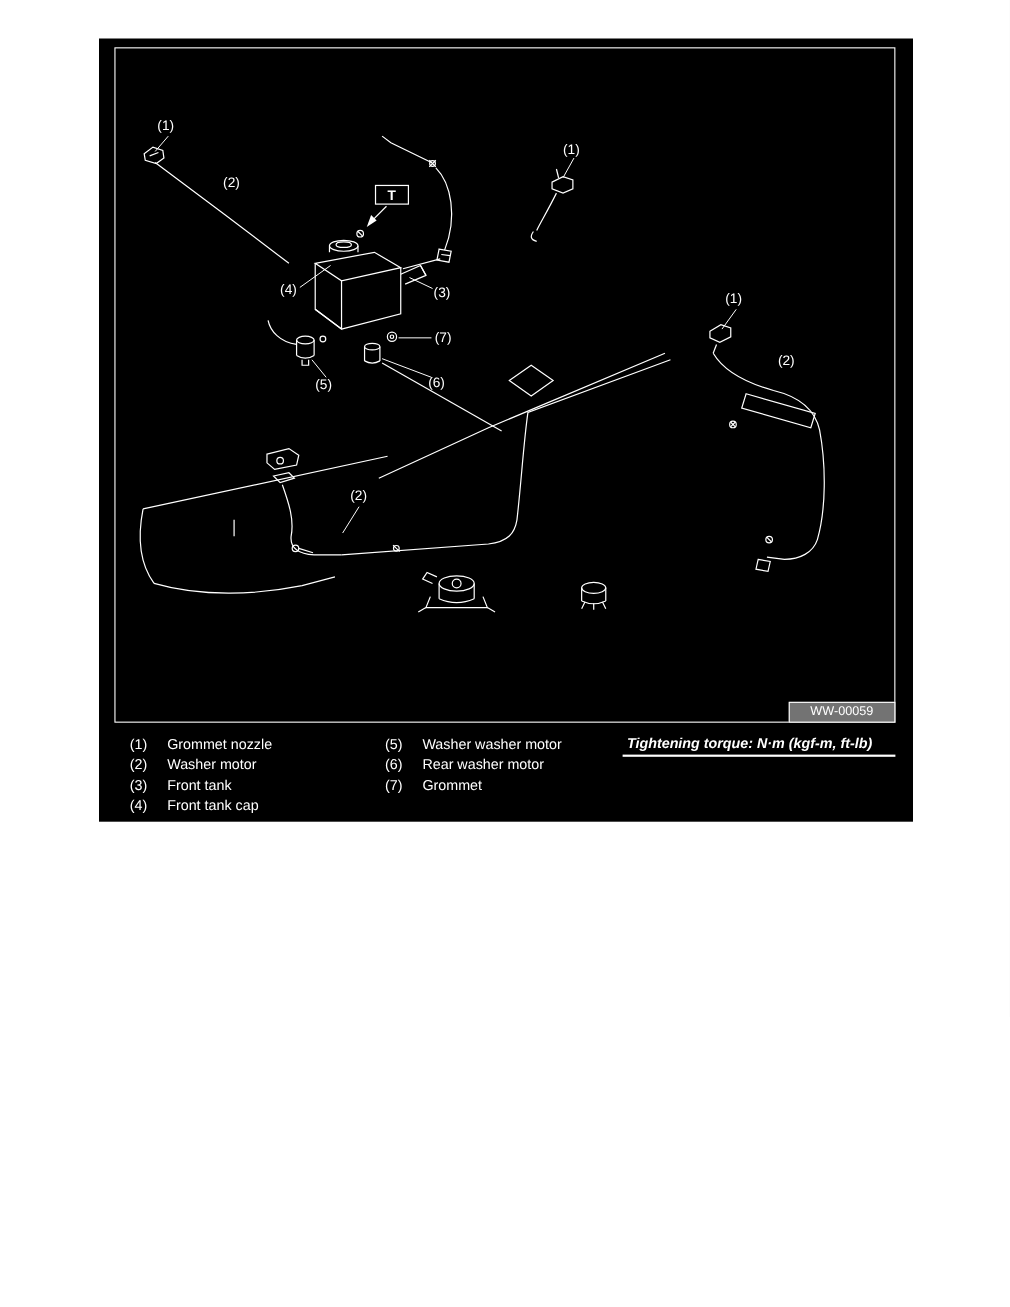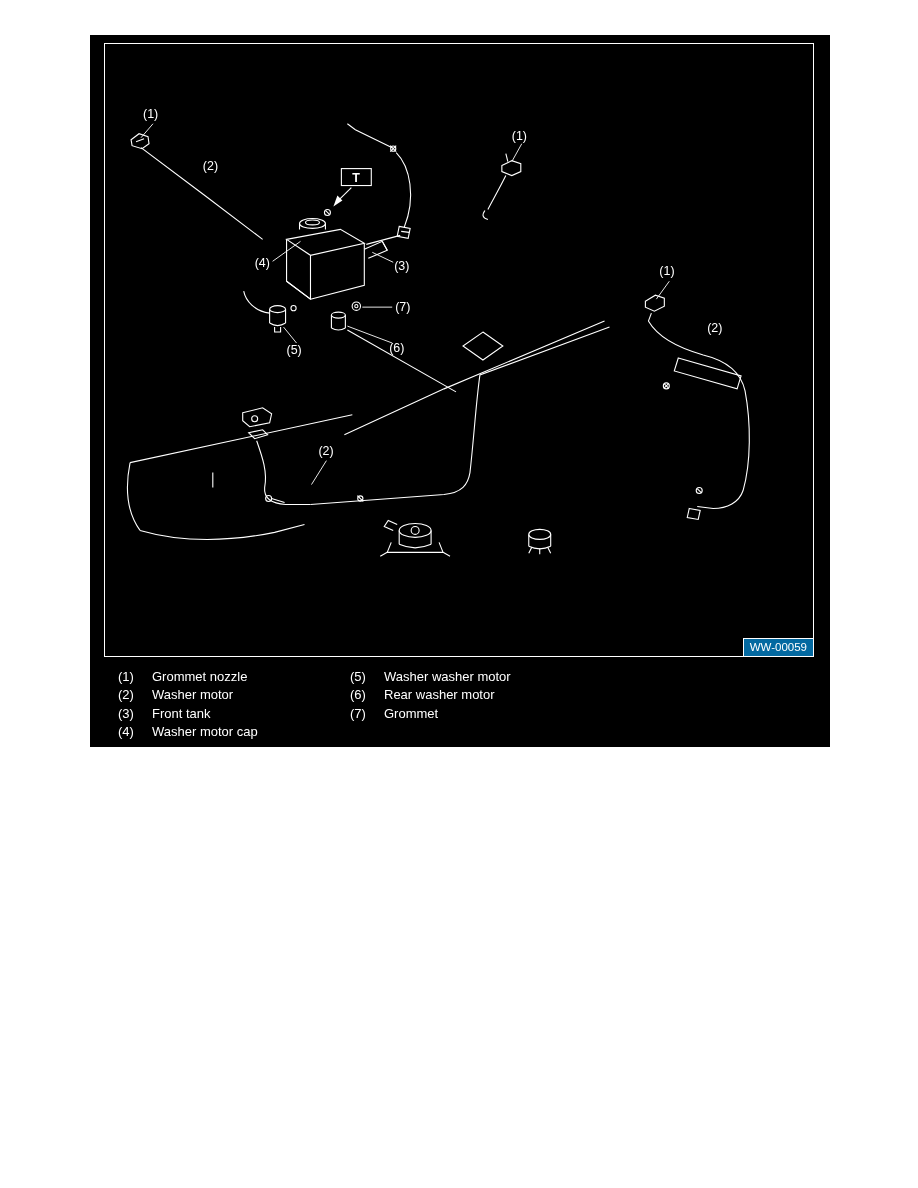--- a/index.html
+++ b/index.html
@@ -7,21 +7,21 @@
   .page { position:relative; width:918px; height:1188px; background:#ffffff; margin:0 auto; overflow:hidden; }
   .panel { position:absolute; left:90px; top:35px; width:740px; height:712px; background:#000; }
   .diagram-frame { position:absolute; left:14px; top:8px; width:710px; height:614px; border:1px solid #fff; }
   .diagram-frame svg { display:block; width:100%; height:100%; }
   .d path, .d line, .d polyline, .d ellipse, .d circle, .d rect, .d polygon { stroke:#fff; fill:none; stroke-width:1.1; }
   .d .leader { stroke-width:0.9; }
   .d .fillw { fill:#fff; stroke:none; }
   .d text { fill:#fff; stroke:none; font:12.5px "Liberation Sans", sans-serif; }
   .d text.tq { font-weight:bold; }
   .figure-code { position:absolute; right:-1px; bottom:-1px; border:1px solid #fff; color:#fff;
-                 font:11.5px "Liberation Sans", sans-serif; padding:2px 6px 3px; background:#0369a1;margin-left:36px; }
+                 font:11.5px "Liberation Sans", sans-serif; padding:2px 19px 3px; background:#737373;margin-left:36px; }
   .legend { position:absolute; left:0; top:632px; width:740px; color:#fff; font-size:13px; }
   .leg-col { position:absolute; top:0; }
   .leg-col1 { left:28px; }
   .leg-col2 { left:260px; }
   .leg-row { display:flex; height:18.5px; align-items:center; }
   .leg-num { width:34px; }
   .torque { position:absolute; left:476px; top:0; width:248px; font-style:italic; font-weight:bold; }
   .torque-line { border-bottom:2px solid #fff; padding:1px 4px 3px; white-space:pre; }
   .torque-line2 { padding-left:30px; }
 </style>
@@ -192,37 +192,38 @@
         <div class="leg-row">
           <span class="leg-num">(2)</span>
           <span>Washer motor</span>
         </div>
         <div class="leg-row">
           <span class="leg-num">(3)</span>
           <span>Front tank</span>
         </div>
         <div class="leg-row">
           <span class="leg-num">(4)</span>
-          <span>Washer motor cap</span>
+          <span>Front tank cap</span>
         </div>
       </div>
 
       <div class="leg-col leg-col2">
         <div class="leg-row">
           <span class="leg-num">(5)</span>
           <span>Washer washer motor</span>
         </div>
         <div class="leg-row">
           <span class="leg-num">(6)</span>
           <span>Rear washer motor</span>
         </div>
         <div class="leg-row">
           <span class="leg-num">(7)</span>
           <span>Grommet</span>
         </div>
       </div>
 
       <div class="torque">
+        <div class="torque-line">Tightening torque: N·m (kgf-m, ft-lb)</div>
       </div>
     </div>
 
   </div>
 </div>
 
 </body></html>

